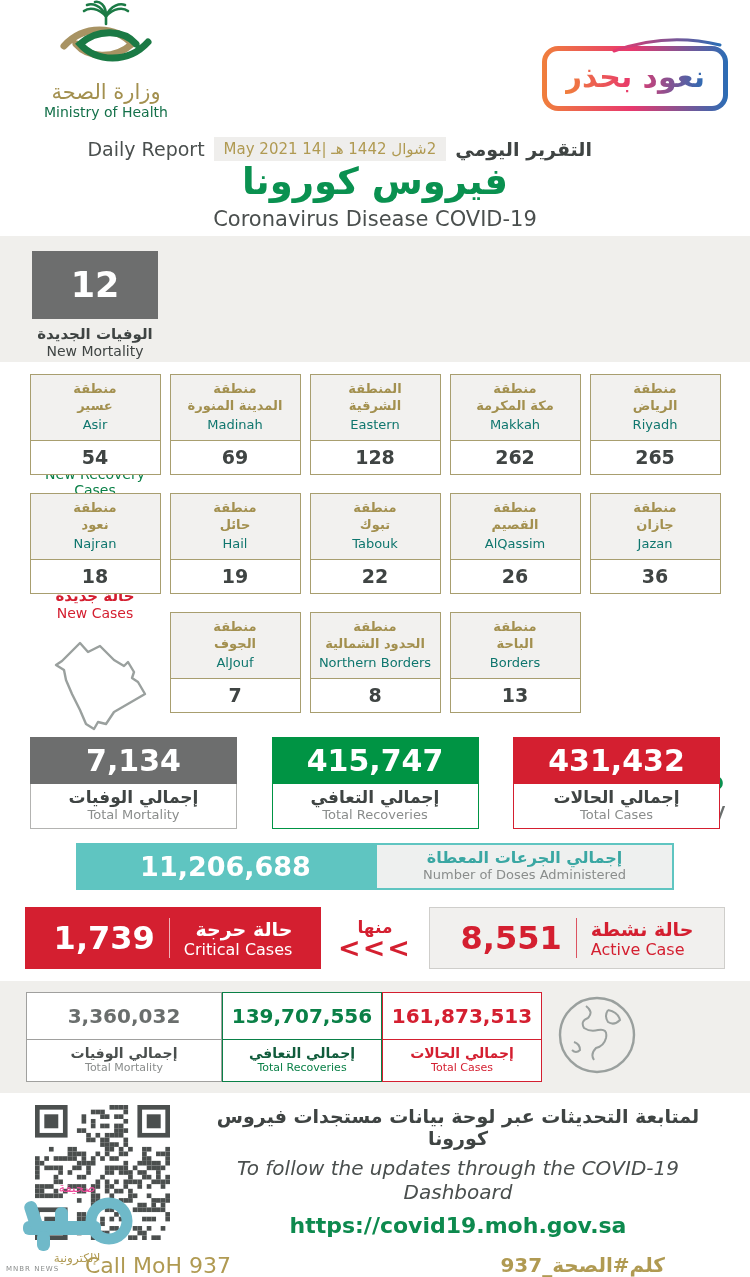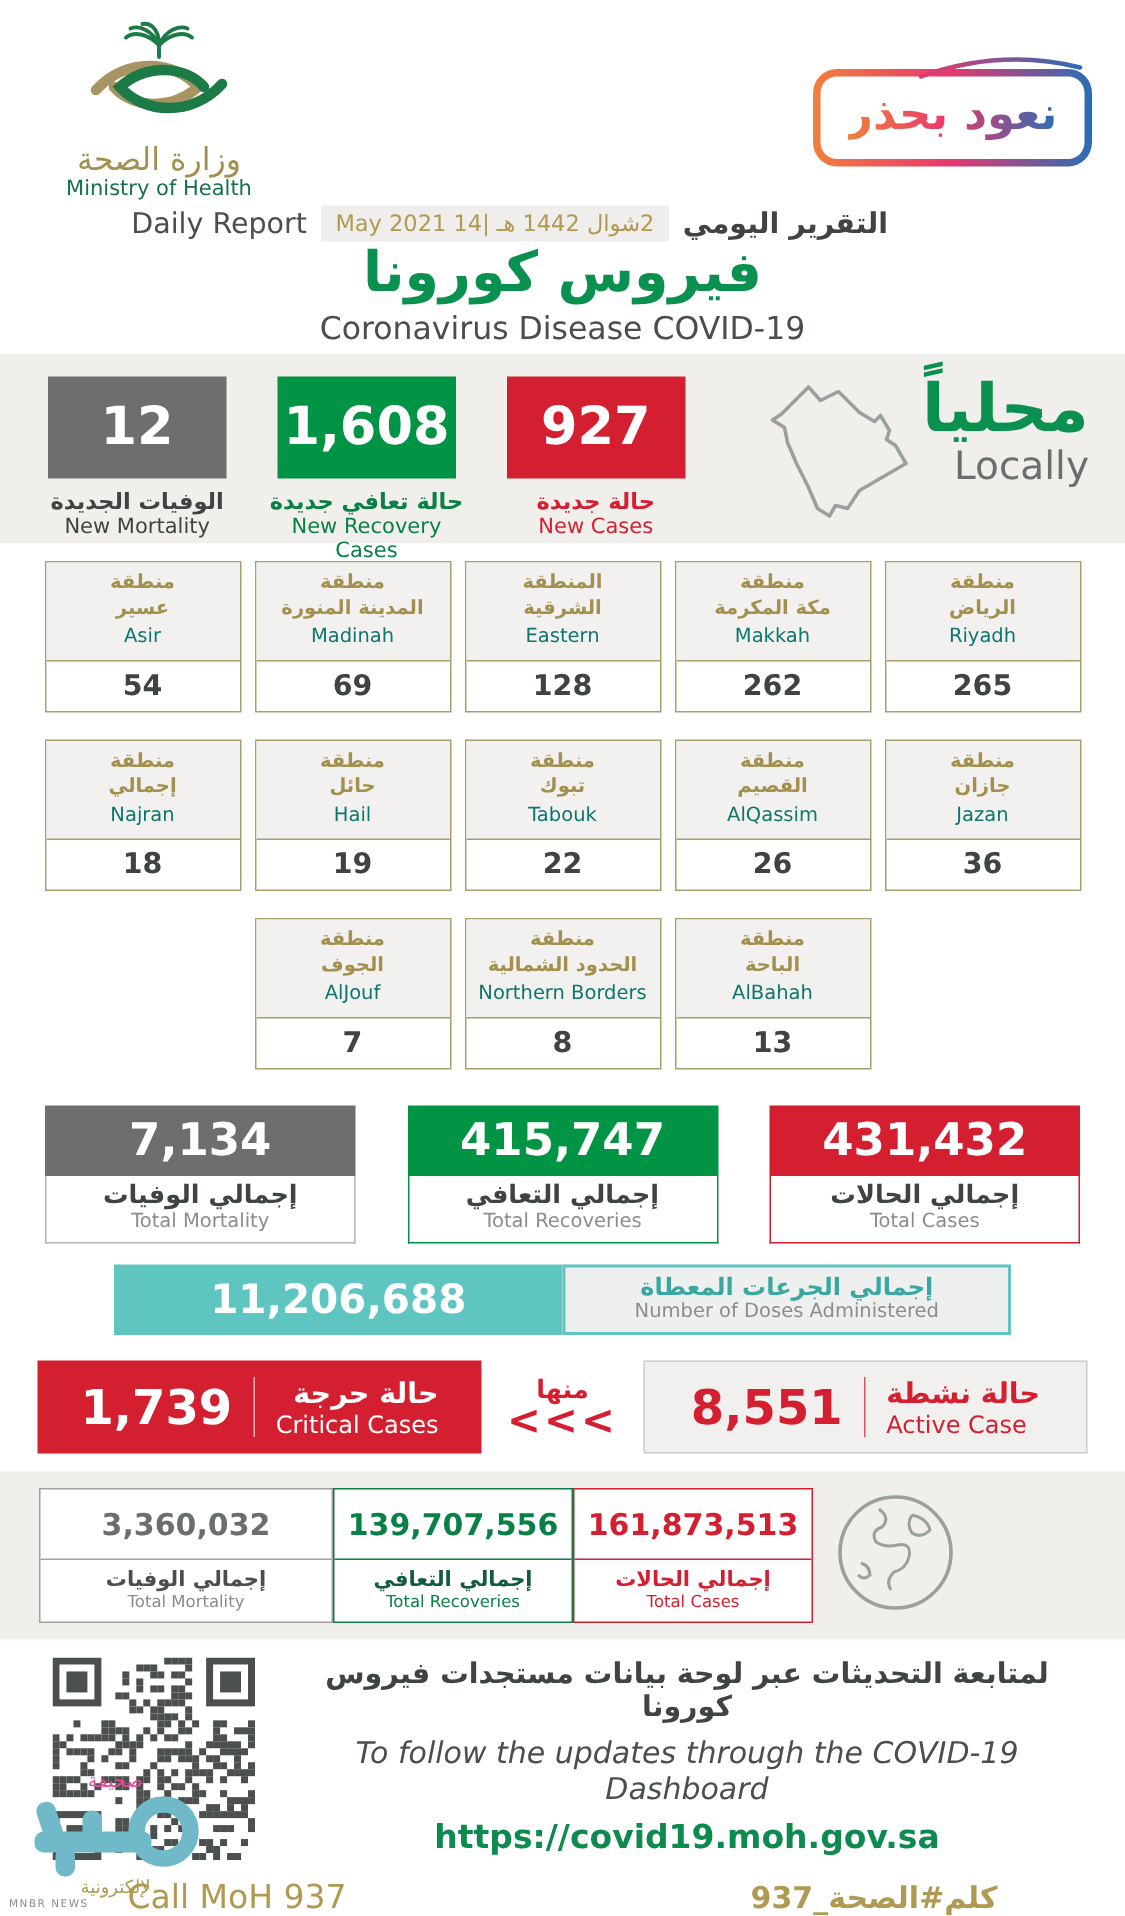--- a/index.html
+++ b/index.html
@@ -1,38 +1,38 @@
 <!DOCTYPE html>
 <html><head>
 <meta charset="utf-8">
 <style>
   * { margin:0; padding:0; box-sizing:border-box; }
   body { background:#ffffff; font-family:"DejaVu Sans","Liberation Sans",sans-serif; }
   .page { width:750px; height:1277px; background:#ffffff; position:relative; overflow:hidden; margin:0 auto; }
 
   
   .header { height:236px; position:relative; }
-  .moh-logo { position:absolute; left:32px; top:14px; width:148px; text-align:center; }
+  .moh-logo { position:absolute; left:32px; top:0; width:148px; text-align:center; }
   .moh-logo .logo-ar { color:#a3904f; font-size:21px; margin-top:2px; }
   .moh-logo .logo-en { color:#14714a; font-size:14px; }
   .badge-wrap { position:absolute; right:22px; top:46px; }
   .badge-border { background:linear-gradient(90deg,#f07f3c,#e8386d 48%,#2a6db5); padding:5px; border-radius:16px; }
   .badge-inner { background:#ffffff; border-radius:11px; padding:8px 18px 12px; }
   .badge-text { font-weight:bold; font-size:30px; background:linear-gradient(90deg,#f07f3c,#e8386d 48%,#2a6db5);
     -webkit-background-clip:text; background-clip:text; color:transparent; direction:rtl; }
   .badge-swoosh { position:absolute; top:-8px; right:6px; }
   .report-row { position:absolute; top:137px; right:158px; display:flex; align-items:center; gap:9px; }
   .daily-en { font-size:19px; color:#4a4f4e; }
   .date-box { background:#efeeec; color:#b09a52; font-size:15px; padding:3px 10px; direction:rtl; }
   .daily-ar { font-size:19px; font-weight:bold; color:#3f4443; direction:rtl; }
   .title-ar { position:absolute; top:160px; width:100%; text-align:center; font-size:37px; font-weight:bold; color:#0a9150; direction:rtl; }
   .title-en { position:absolute; top:207px; width:100%; text-align:center; font-size:21px; color:#4a4f4e; }
 
   
-  .local-band { background:#f0efec; height:126px; display:flex; align-items:flex-start; padding:0 18px 0 26px; }
+  .local-band { background:#f0efec; height:126px; display:flex; align-items:flex-start; padding:0 18px 0 26px;flex-direction:column; }
   .stat { width:138px; text-align:center; margin-right:22px; }
   .stat-box { height:68px; margin:15px 6px 6px; display:flex; align-items:center; justify-content:center;
     color:#fff; font-size:35px; font-weight:bold; }
   .sb-gray { background:#6d6e6e; }
   .sb-green { background:#009444; }
   .sb-red { background:#d41f30; }
   .stat-ar { font-size:15px; font-weight:bold; direction:rtl; }
   .stat-en { font-size:14px; }
   .st-gray { color:#3f4443; } .st-green { color:#0a8047; } .st-red { color:#d41f30; }
   .map-box { margin-left:18px; margin-top:12px; }
@@ -227,21 +227,21 @@
         <div class="region-top">
             <div class="region-ar"><span>منطقة</span><br><span>الرياض</span></div>
         <div class="region-en">Riyadh</div>
           </div>
         <div class="region-val">265</div>
       </div>
     </div>
     <div class="region-row">
       <div class="region">
         <div class="region-top">
-            <div class="region-ar"><span>منطقة</span><br><span>إجمالي</span></div>
+            <div class="region-ar"><span>منطقة</span><br><span>نعود</span></div>
         <div class="region-en">Najran</div>
           </div>
         <div class="region-val">18</div>
       </div>
       <div class="region">
         <div class="region-top">
             <div class="region-ar"><span>منطقة</span><br><span>حائل</span></div>
         <div class="region-en">Hail</div>
           </div>
         <div class="region-val">19</div>
@@ -279,21 +279,21 @@
       <div class="region">
         <div class="region-top">
             <div class="region-ar"><span>منطقة</span><br><span>الحدود الشمالية</span></div>
         <div class="region-en">Northern Borders</div>
           </div>
         <div class="region-val">8</div>
       </div>
       <div class="region">
         <div class="region-top">
             <div class="region-ar"><span>منطقة</span><br><span>الباحة</span></div>
-        <div class="region-en">AlBahah</div>
+        <div class="region-en">Borders</div>
           </div>
         <div class="region-val">13</div>
       </div>
     </div>
   </div>
 
   <div class="totals">
     <div class="total tt-gray">
       <div class="total-top">7,134</div>
       <div class="total-bottom">

